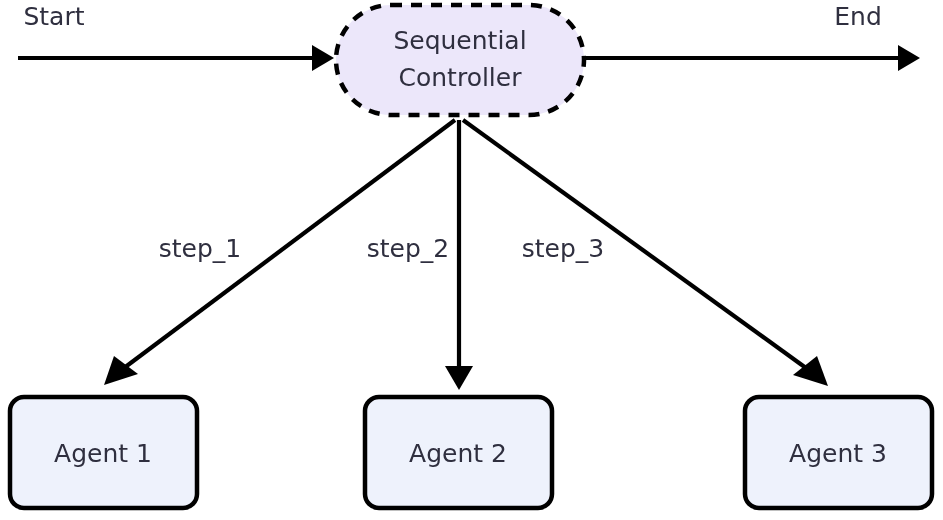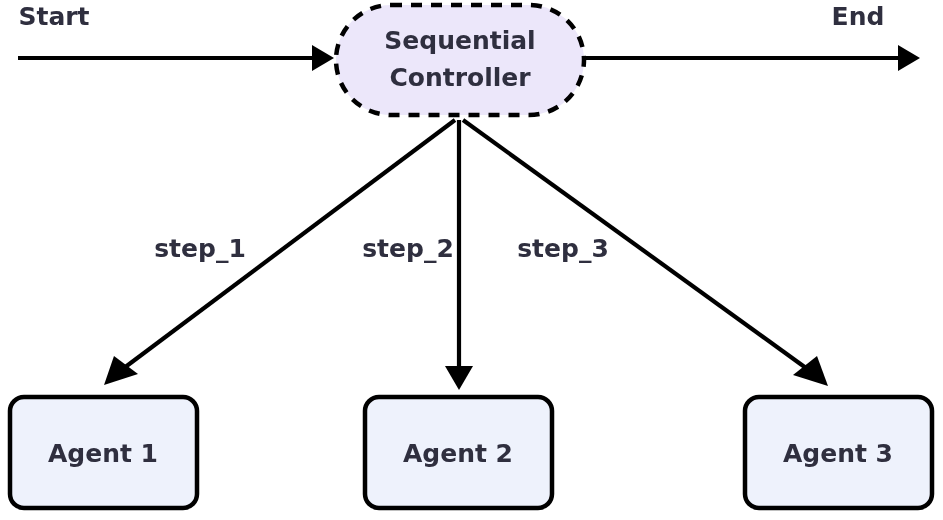--- a/index.html
+++ b/index.html
@@ -12,21 +12,20 @@
     width: 943px;
     height: 520px;
     overflow: hidden;
     font-family: "DejaVu Sans", "Liberation Sans", sans-serif;
   }
   #diagram-root {
     position: relative;
     width: 864px;
     height: 520px;
     background: #ffffff;
-    font-weight: bold;
   }
   #diagram-svg {
     position: absolute;
     top: 0;
     left: 0;
     width: 943px;
     height: 520px;
     display: block;
   }
   .node-label,

